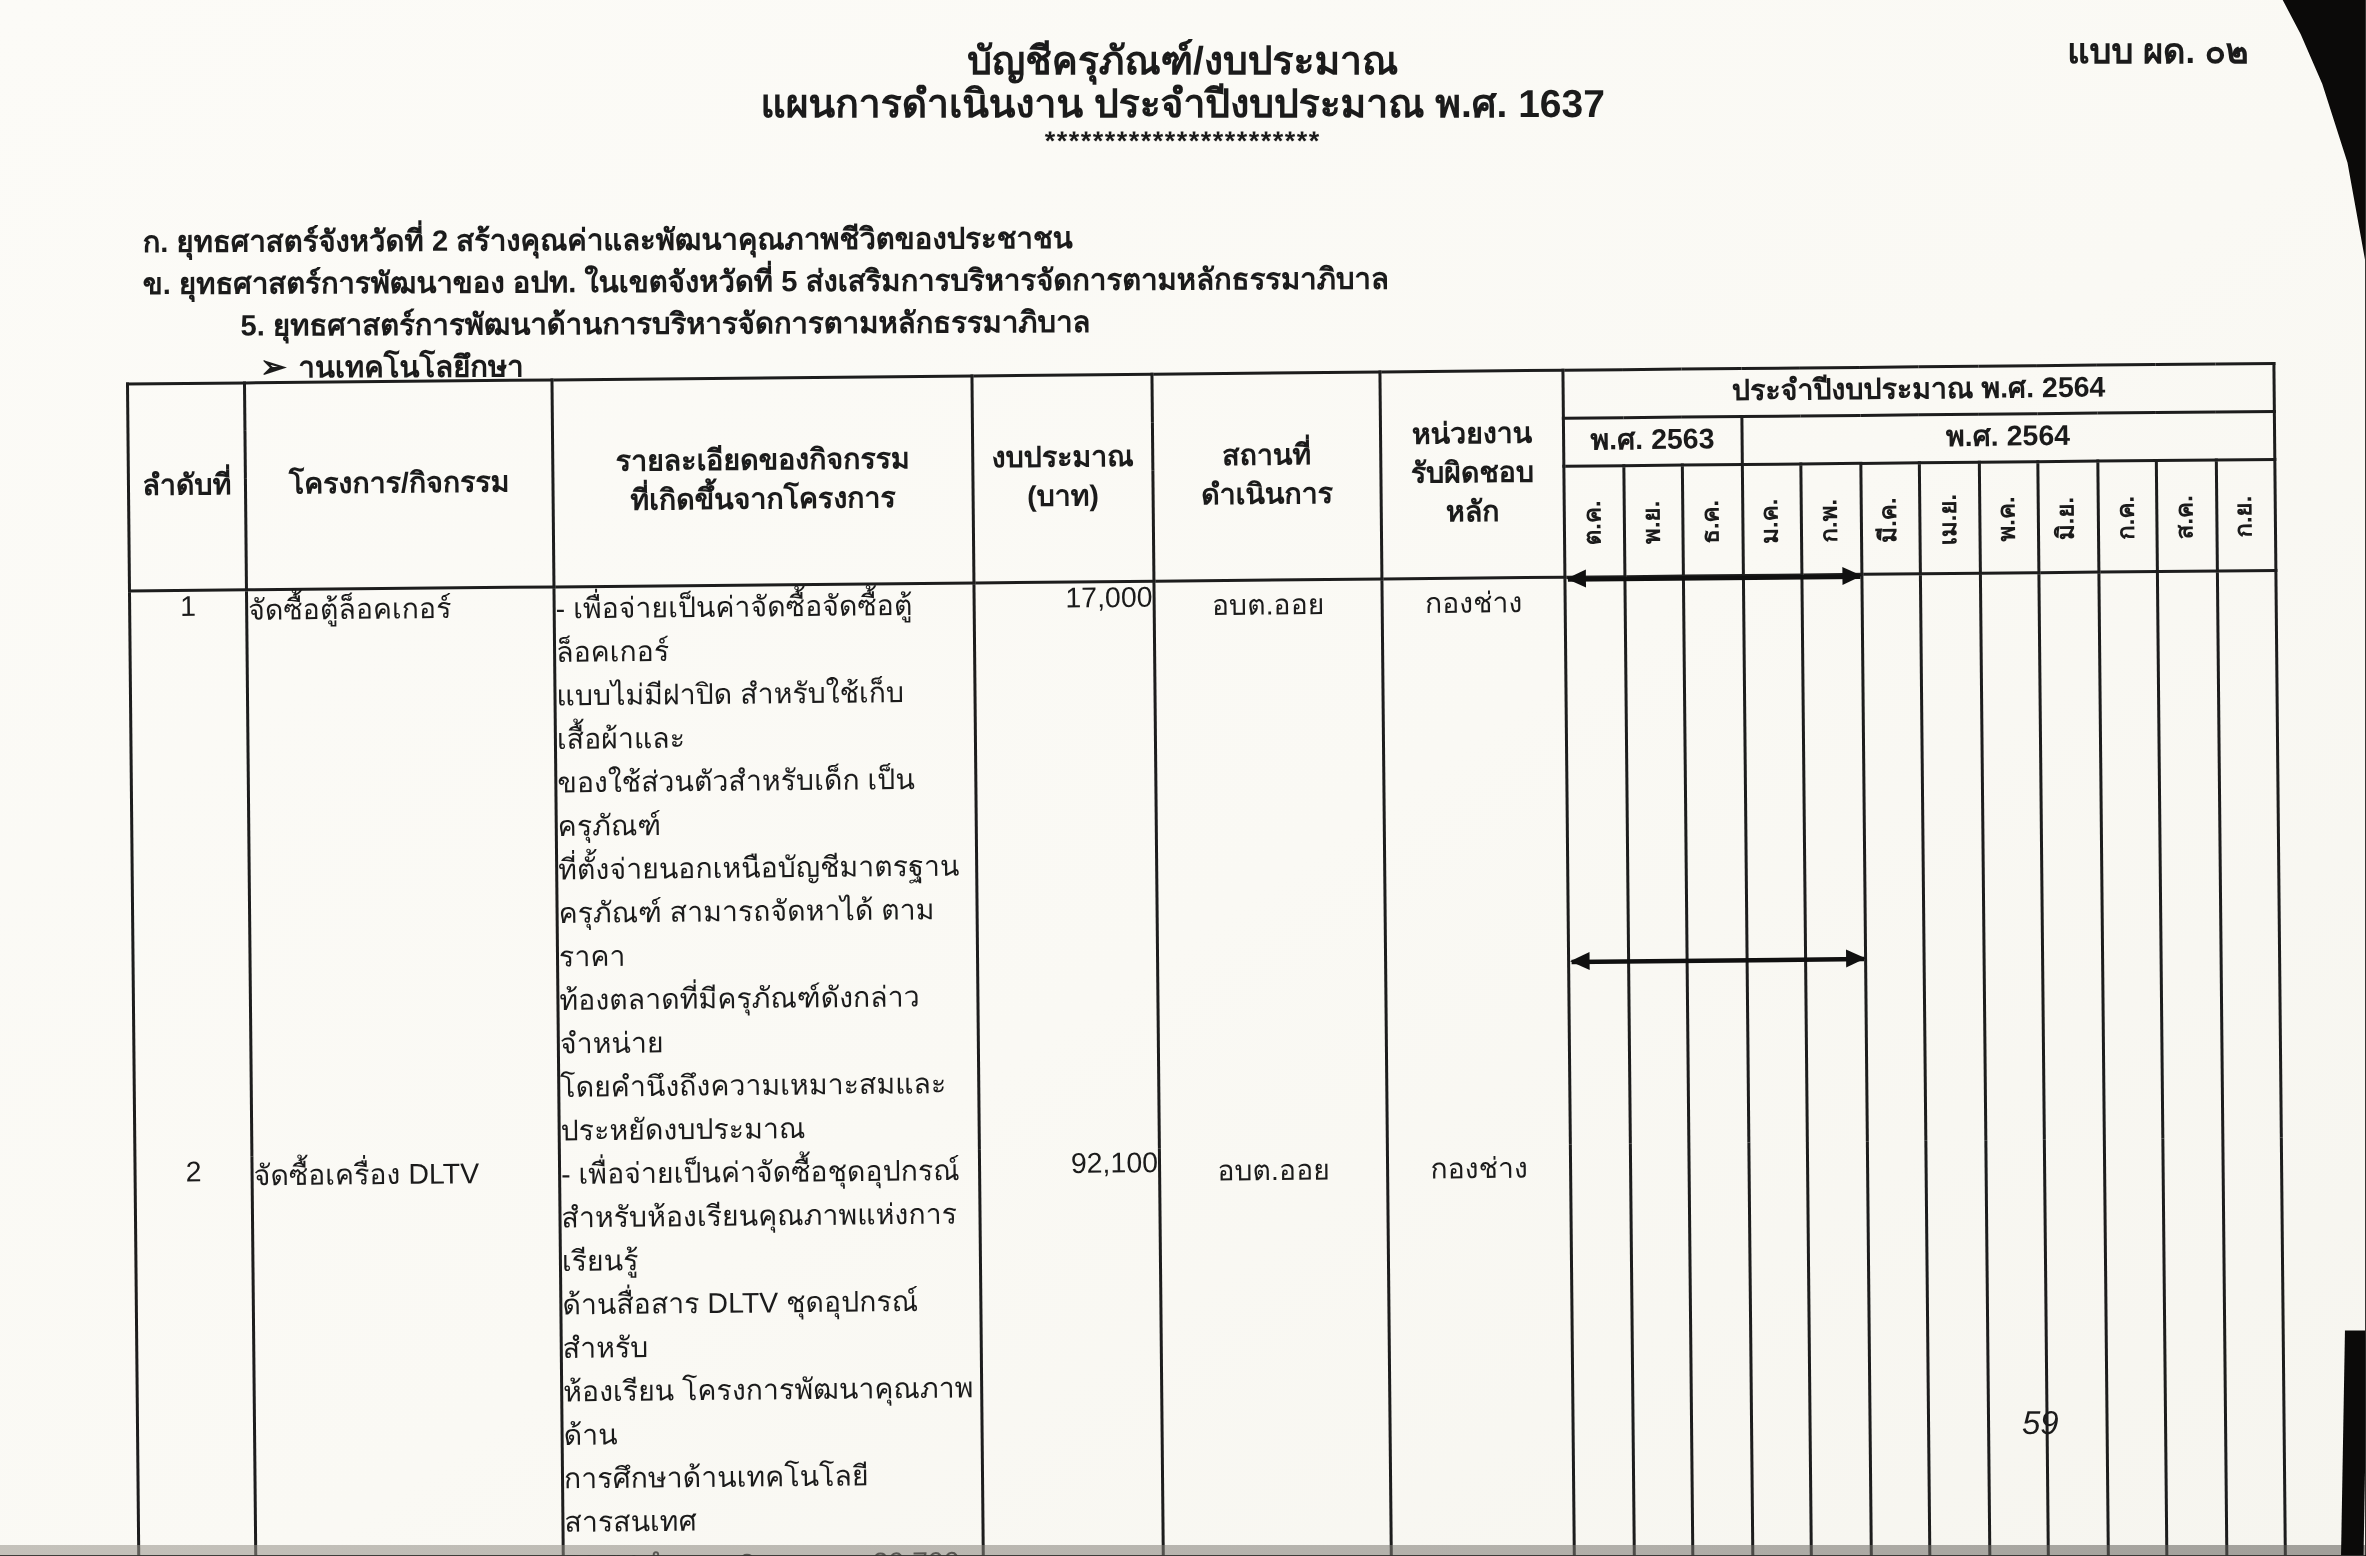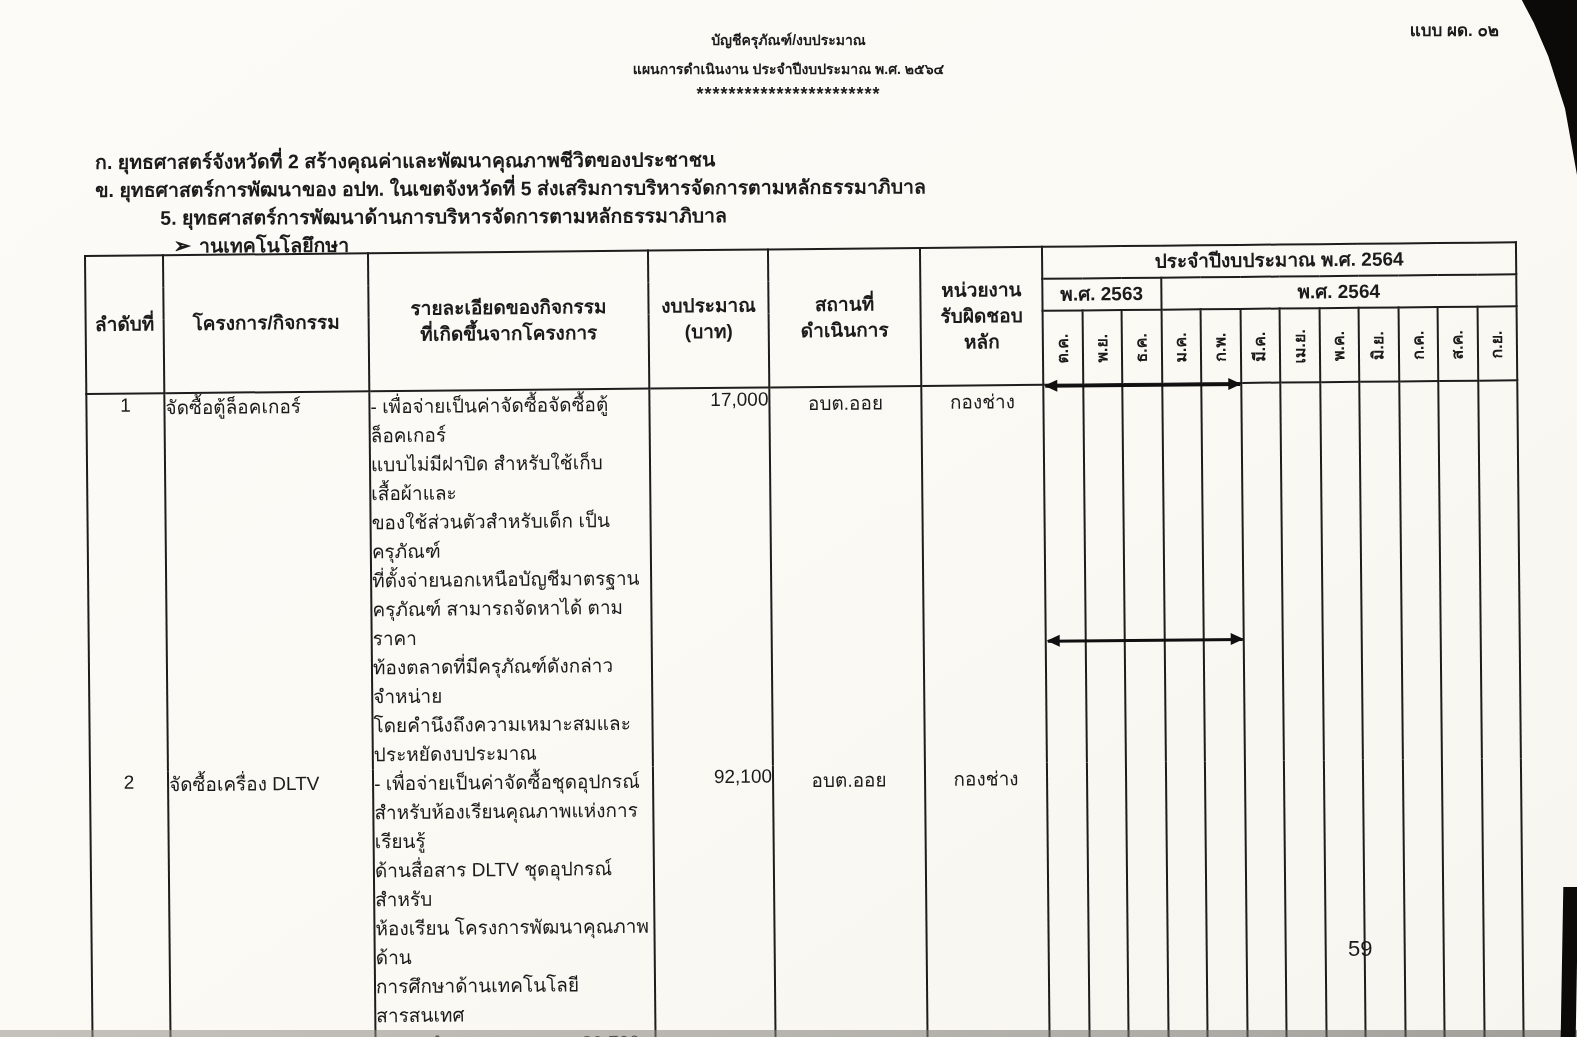--- a/index.html
+++ b/index.html
@@ -7,23 +7,23 @@
         font-family:"Liberation Sans",sans-serif;color:#1b1b1b;background:#0e0d0b;}
   .paper{position:absolute;inset:0;background:linear-gradient(145deg,#fcfbf7 0%,#faf9f4 55%,#f6f5ef 100%);}
   
   .corner-black{position:absolute;top:0;right:0;width:60px;height:175px;background:#0b0a09;
                 clip-path:polygon(8% 0,100% 0,100% 100%,80% 62%,52% 32%,28% 13%);z-index:5;}
   .edge-black{position:absolute;right:0;bottom:0;width:15px;height:150px;background:#0b0a09;z-index:5;
               transform:skewX(-1deg);}
   .bottom-edge{position:absolute;left:0;bottom:0;width:100%;height:7px;z-index:4;
                background:linear-gradient(to right,#98948b 0%,#8a867e 35%,#76736d 70%,#5a5853 100%);opacity:.55;}
   
-  .form-code{position:absolute;top:16px;right:78px;font-size:17px;font-weight:700;margin-left:19px;}
+  .form-code{position:absolute;top:16px;right:78px;font-size:23px;font-weight:700;margin-left:19px;}
   .titles{position:absolute;top:26px;left:0;width:100%;text-align:center;line-height:29px;}
-  .titles .t{font-size:14px;font-weight:700;}
+  .titles .t{font-size:26px;font-weight:700;}
   .titles .stars{font-size:18px;font-weight:700;letter-spacing:1px;line-height:20px;}
   
   .strategies{position:absolute;left:95px;top:148px;font-size:19.5px;font-weight:700;line-height:28px;
               transform:rotate(-0.25deg);transform-origin:left top;}
   .strategies .s5{margin-left:65px;}
   .plan-line{margin-left:78px;display:flex;align-items:center;gap:8px;}
   .plan-bullet{font-size:21px;line-height:20px;}
   
   .table-wrap{position:absolute;left:88px;top:255px;width:1430px;
               transform:rotate(-0.55deg);transform-origin:0 50%;}
@@ -49,33 +49,33 @@
   td.ctr-cell{text-align:center;padding-top:10px;}
   
   .gantt-arrow{position:absolute;height:0;border-top:3px solid #101010;}
   .gantt-arrow::before,.gantt-arrow::after{content:"";position:absolute;top:-8px;width:0;height:0;
       border-top:6.5px solid transparent;border-bottom:6.5px solid transparent;}
   .gantt-arrow::before{left:-1px;border-right:13px solid #101010;}
   .gantt-arrow::after{right:-1px;border-left:13px solid #101010;}
   .arrow-r1{left:960px;top:139px;width:195px;}
   .arrow-r2{left:960px;top:394px;width:195px;}
   
-  .page-number{position:absolute;left:1348px;top:936px;font-size:22px;}
+  .page-number{position:absolute;left:1348px;top:936px;font-size:22px;font-style:italic;}
 </style>
 </head>
 <body>
 
 <div class="page">
   <div class="paper">
 
     <div class="form-code">แบบ ผด. ๐๒</div>
 
     <div class="titles">
       <div class="t">บัญชีครุภัณฑ์/งบประมาณ</div>
-      <div class="t">แผนการดำเนินงาน  ประจำปีงบประมาณ  พ.ศ. ๒๕๖๔</div>
+      <div class="t">แผนการดำเนินงาน  ประจำปีงบประมาณ  พ.ศ. 1637</div>
       <div class="stars">***********************</div>
     </div>
 
     <div class="strategies">
       <div>ก. ยุทธศาสตร์จังหวัดที่ 2 สร้างคุณค่าและพัฒนาคุณภาพชีวิตของประชาชน</div>
       <div>ข. ยุทธศาสตร์การพัฒนาของ อปท. ในเขตจังหวัดที่ 5 ส่งเสริมการบริหารจัดการตามหลักธรรมาภิบาล</div>
       <div class="s5">5. ยุทธศาสตร์การพัฒนาด้านการบริหารจัดการตามหลักธรรมาภิบาล</div>
       <div class="plan-line">
         <span class="plan-bullet">➢</span>
         <span>านเทคโนโลยึกษา</span>

